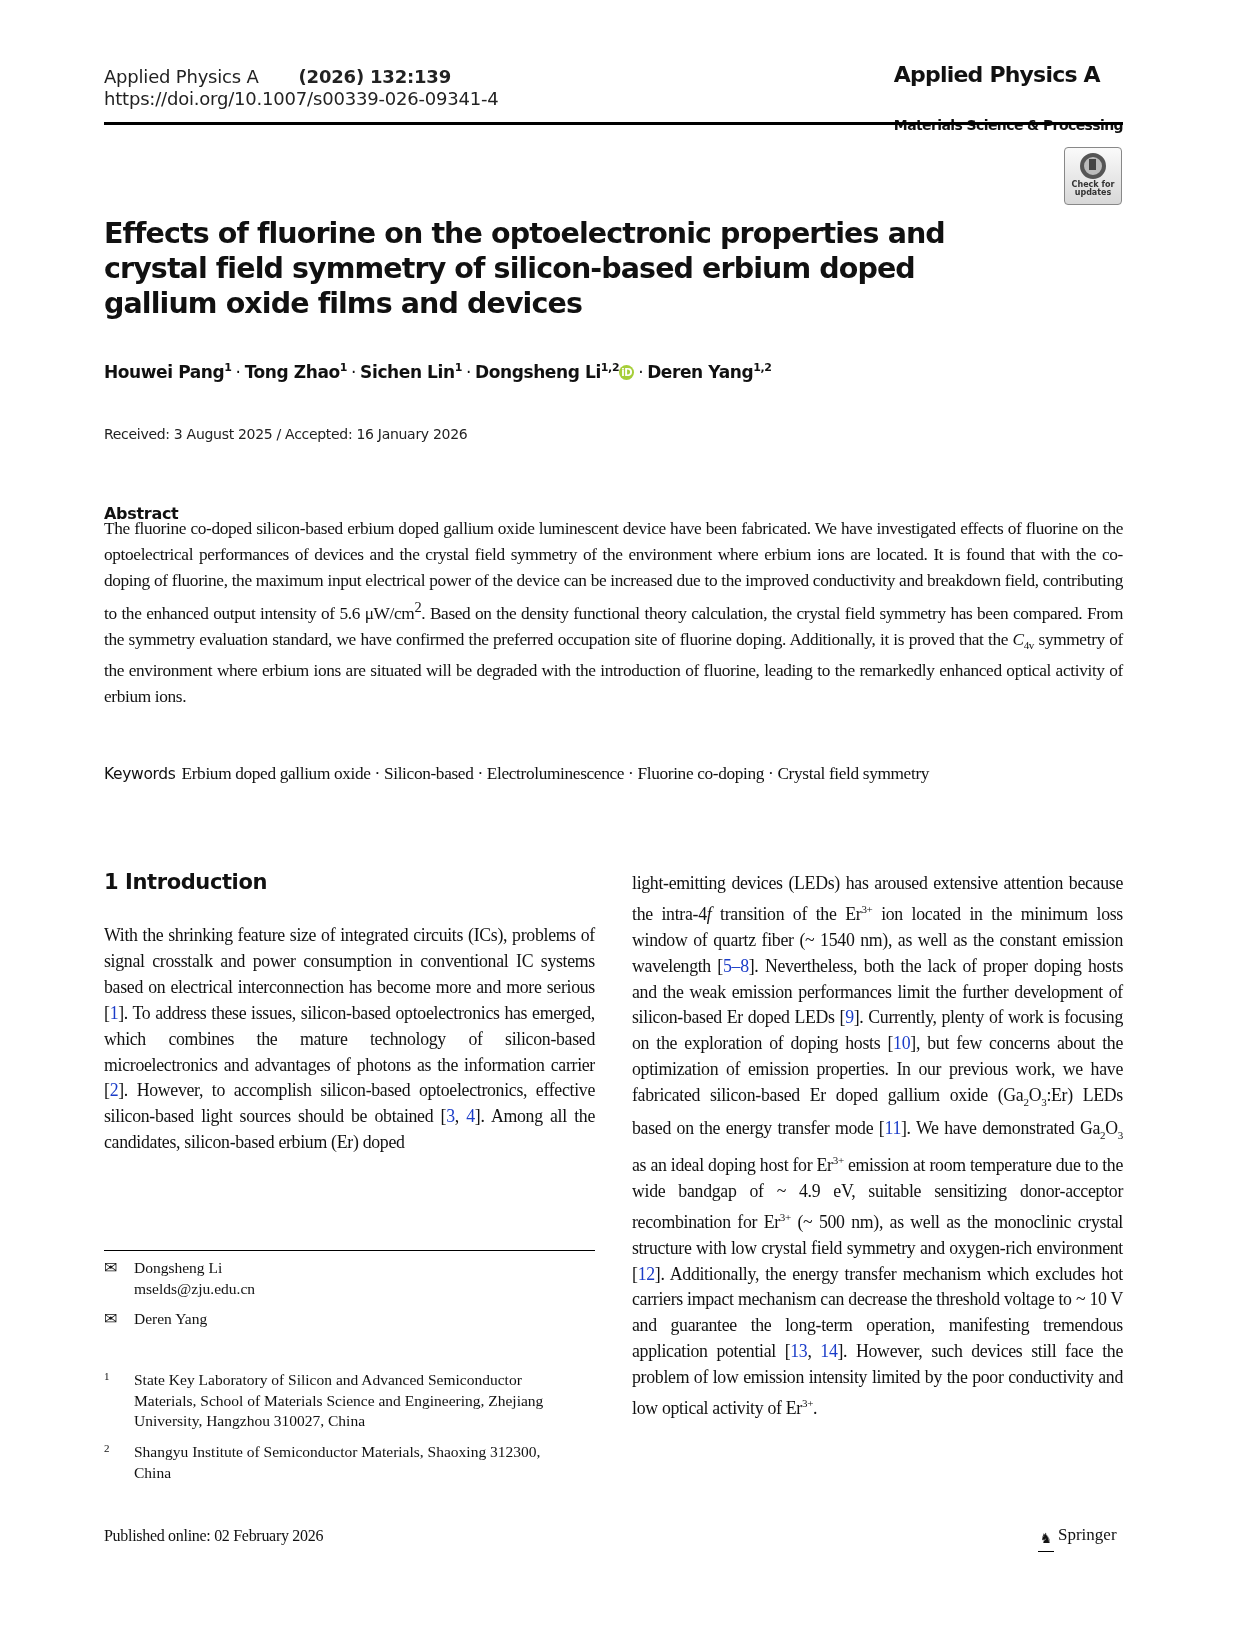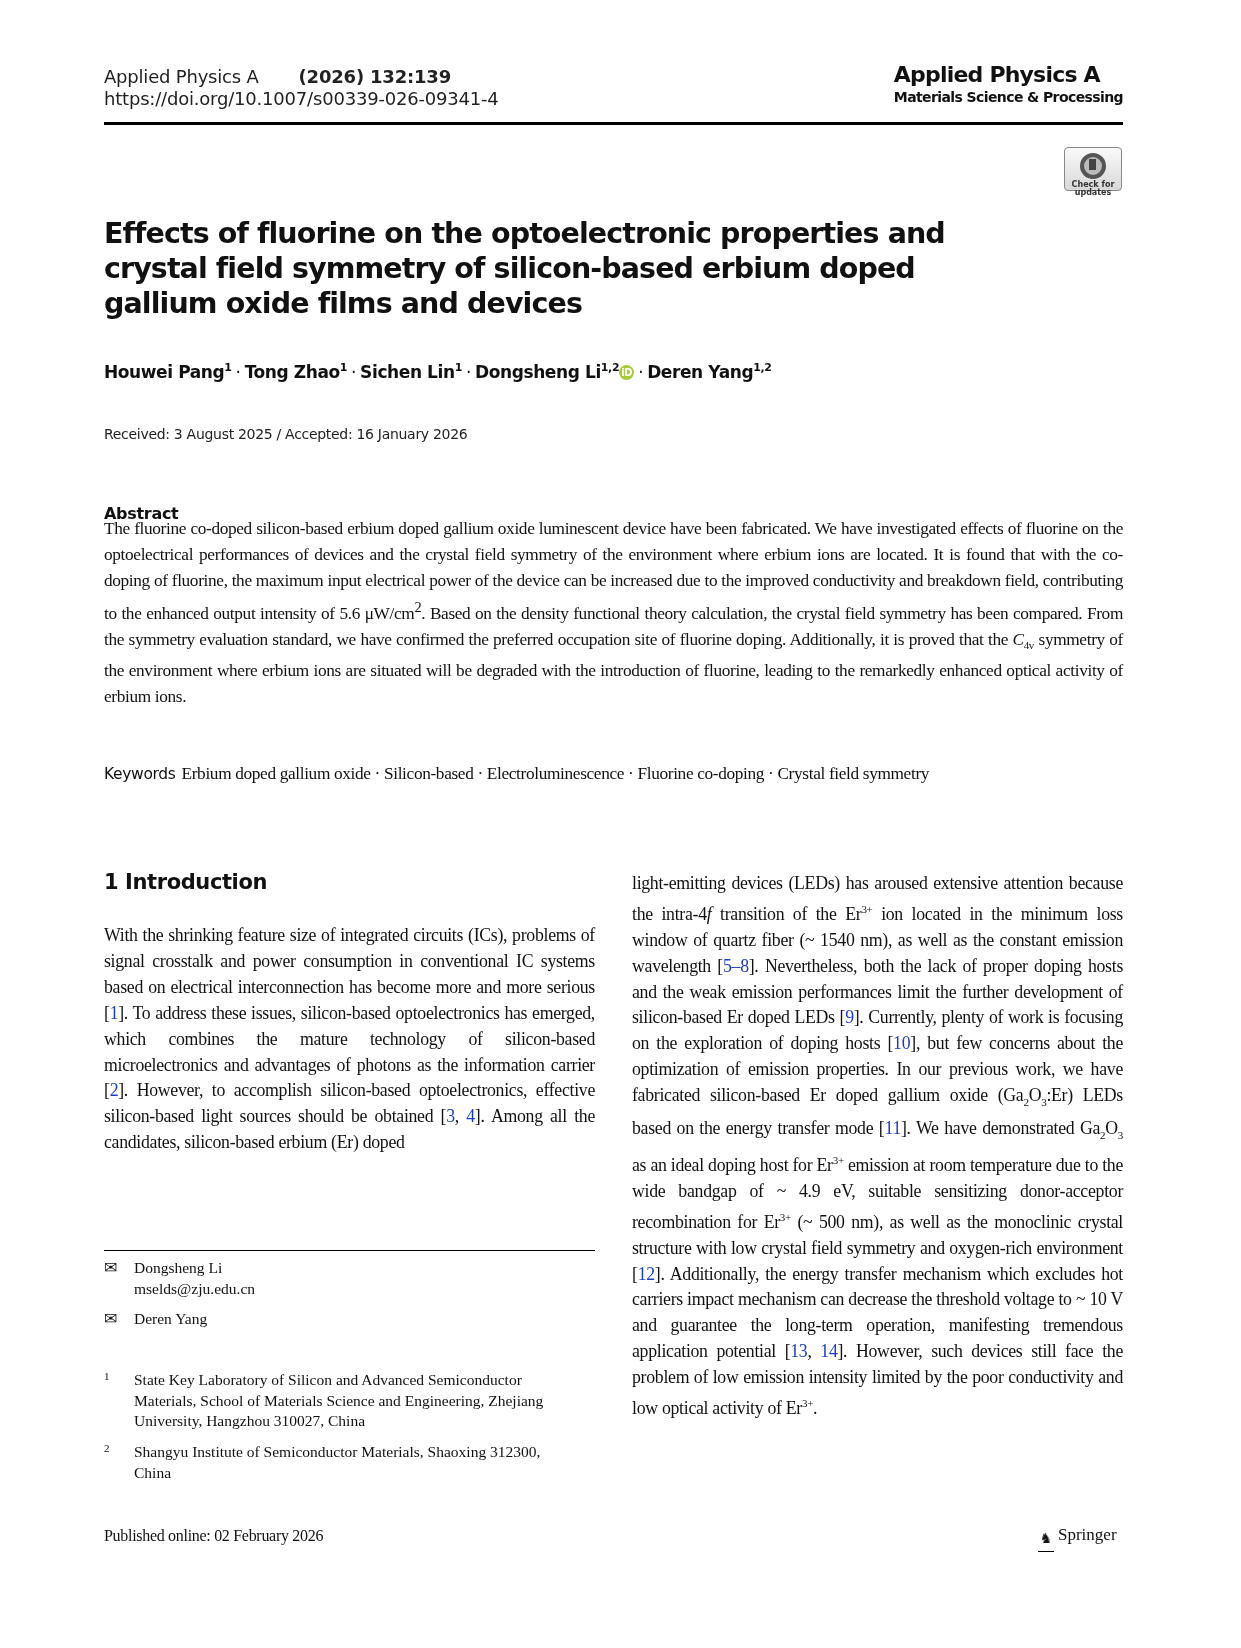--- a/index.html
+++ b/index.html
@@ -4,23 +4,23 @@
 <style>
   html,body{margin:0;padding:0;background:#fff;}
   body{width:1241px;height:1648px;position:relative;overflow:hidden;color:#111;}
   .sans{font-family:"DejaVu Sans","Liberation Sans",sans-serif;}
   .serif{font-family:"Liberation Serif","DejaVu Serif",serif;}
   .abs{position:absolute;}
   #hdr-left{left:104px;top:66px;font-size:18px;line-height:22px;color:#222;letter-spacing:-0.2px;}
   #hdr-left .ref{font-weight:bold;margin-left:40px;}
   #journal{right:118px;top:62px;text-align:left;font-family:"DejaVu Sans",sans-serif;}
   #journal .jt{font-size:22px;font-weight:bold;letter-spacing:-0.8px;line-height:26px;}
-  #journal .js{font-size:14px;font-weight:bold;letter-spacing:-0.6px;line-height:18px;}
+  #journal .js{font-size:14px;font-weight:bold;letter-spacing:-0.6px;line-height:18px;margin-top:28px;}
   #rule{left:104px;top:122px;width:1019px;height:3px;background:#000;}
-  #cfu{left:1064px;top:147px;width:58px;height:44px;border:1.5px solid #888;border-radius:4px;background:linear-gradient(#fafafa,#d8d8d8);box-sizing:border-box;text-align:center;}
+  #cfu{left:1064px;top:147px;width:58px;height:58px;border:1.5px solid #888;border-radius:4px;background:linear-gradient(#fafafa,#d8d8d8);box-sizing:border-box;text-align:center;}
   #cfu .ring{width:26px;height:26px;border-radius:50%;border:4px solid #555;margin:5px auto 2px;box-sizing:border-box;position:relative;background:#bbb;}
   #cfu .ring:after{content:"";position:absolute;left:5px;top:2px;width:7px;height:11px;background:#444;}
   #cfu .lbl{font-size:8px;font-weight:bold;line-height:8px;color:#333;font-family:"DejaVu Sans",sans-serif;}
   #title{left:104px;top:216px;width:900px;font-size:28.5px;font-weight:bold;line-height:35px;letter-spacing:-0.9px;}
   #authors{left:104px;top:361px;font-size:17px;font-weight:bold;letter-spacing:-0.4px;}
   #authors sup{font-size:11px;}
   #authors .dot{font-weight:normal;margin:0 4px;}
   .orcid{display:inline-block;width:15px;height:15px;border-radius:50%;background:#a6ce39;color:#fff;font-size:10px;line-height:15px;text-align:center;vertical-align:2px;font-weight:bold;}
   #dates{left:104px;top:424px;font-size:14px;line-height:21px;color:#222;letter-spacing:-0.3px;}
   #abs-h{left:104px;top:504px;font-size:16px;font-weight:bold;letter-spacing:-0.3px;}

